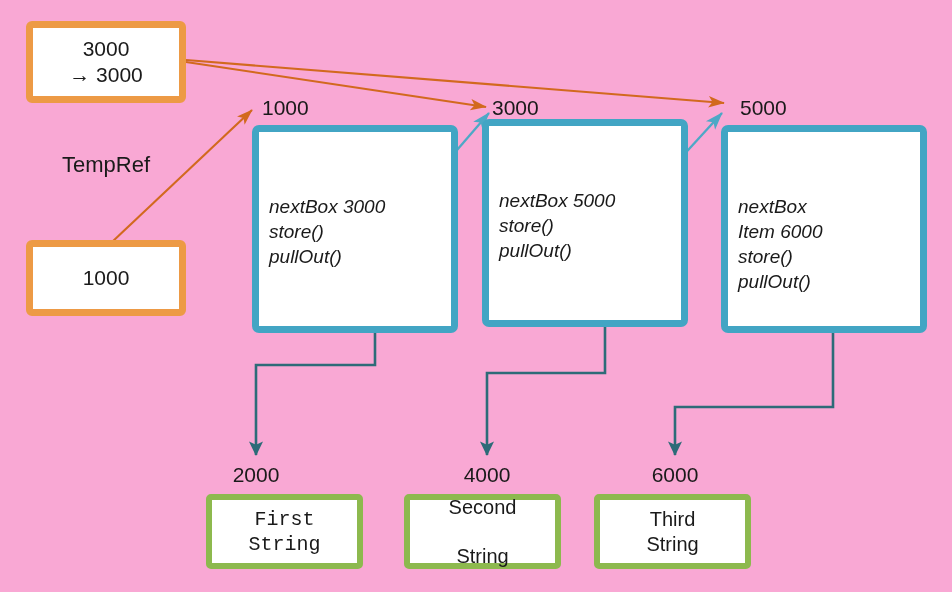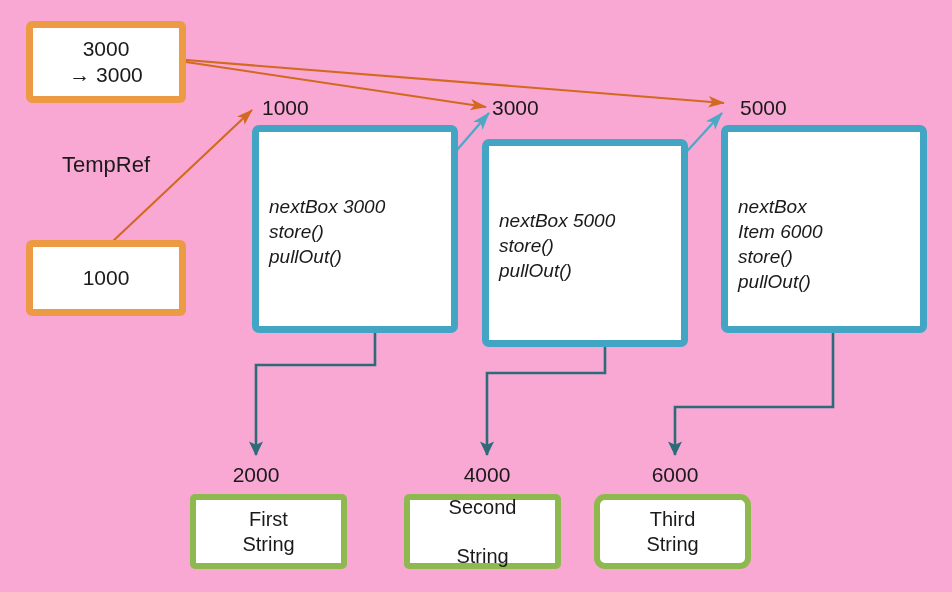--- a/index.html
+++ b/index.html
@@ -155,21 +155,21 @@
       <div>
         <span>nextBox </span>
         <span>3000</span>
       </div>
       <div>store()</div>
       <div>pullOut()</div>
     </div>
   </div>
 
   <div class="node-addr" style="left:492px; top:96px;">3000</div>
-  <div class="node-box" style="left:482px; top:139px; width:206px; height:208px;">
+  <div class="node-box" style="left:482px; top:119px; width:206px; height:208px;">
     <div class="node-fields">
       <div>
         <span>nextBox </span>
         <span>5000</span>
       </div>
       <div>store()</div>
       <div>pullOut()</div>
     </div>
   </div>
 
@@ -183,30 +183,30 @@
       <div>
         <span>Item </span>
         <span>6000</span>
       </div>
       <div>store()</div>
       <div>pullOut()</div>
     </div>
   </div>
 
   <div class="str-addr" style="left:206px; top:463px; width:100px;">2000</div>
-  <div class="str-box" style="left:190px; top:494px; width:157px; height:75px;">
+  <div class="str-box" style="left:206px; top:494px; width:157px; height:75px;font-family:Liberation Mono, monospace;">
     <div class="str-line">First</div>
     <div class="str-line">String</div>
   </div>
 
   <div class="str-addr" style="left:437px; top:463px; width:100px;">4000</div>
   <div class="str-box" style="left:404px; top:494px; width:157px; height:75px;gap:24px;">
     <div class="str-line">Second</div>
     <div class="str-line">String</div>
   </div>
 
   <div class="str-addr" style="left:625px; top:463px; width:100px;">6000</div>
-  <div class="str-box" style="left:594px; top:494px; width:157px; height:75px;border-radius:11px;">
+  <div class="str-box" style="left:594px; top:494px; width:157px; height:75px;">
     <div class="str-line">Third</div>
     <div class="str-line">String</div>
   </div>
 
 </div>
 
 </body></html>

